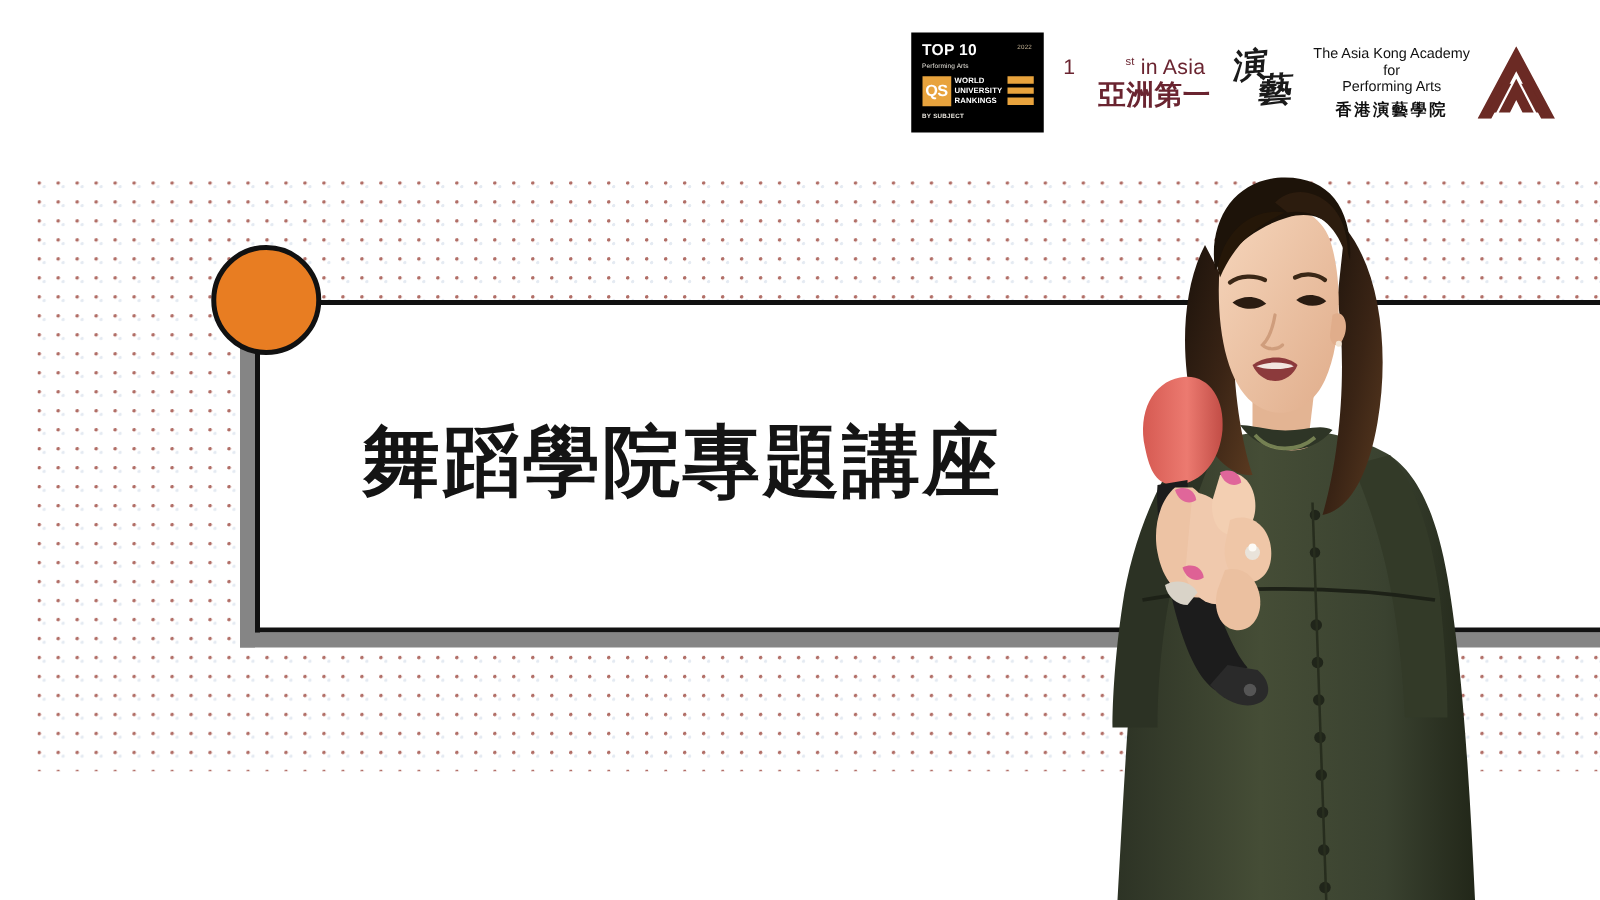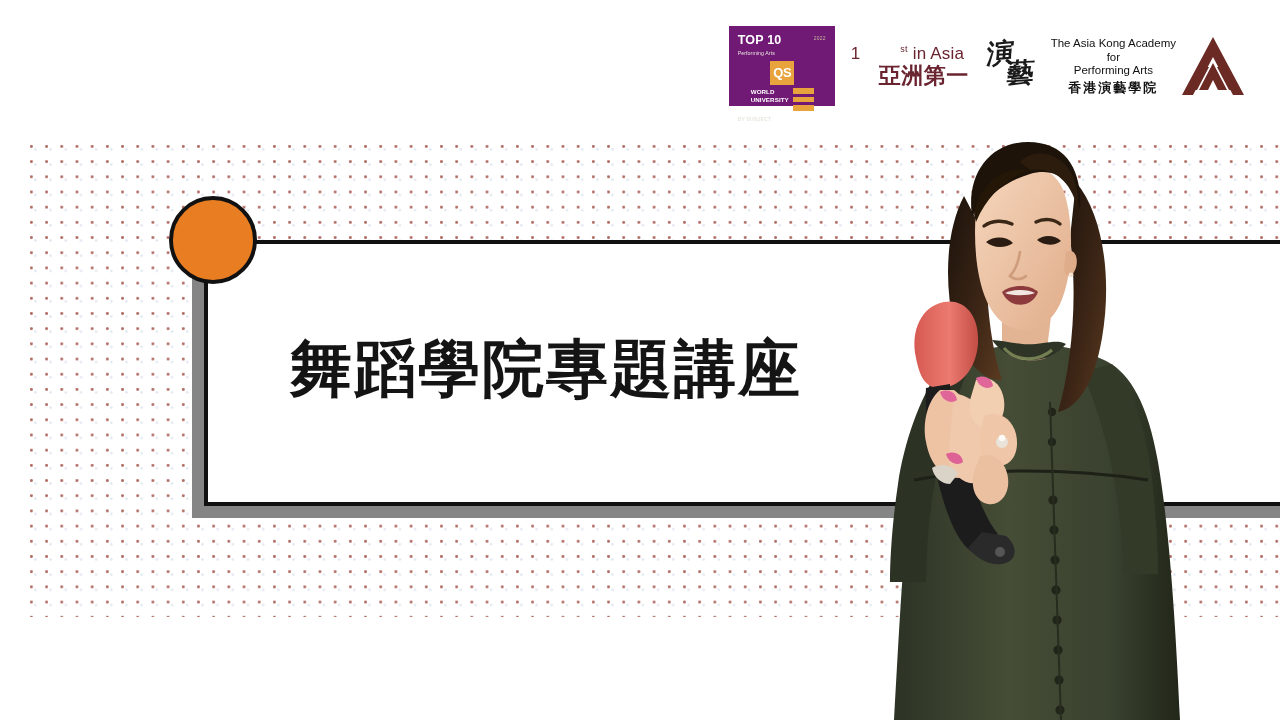--- a/index.html
+++ b/index.html
@@ -48,21 +48,21 @@
     align-items: center;
     gap: 14px;
     z-index: 40;
   }
 
   
   .qs-badge {
     position: relative;
     width: 106px;
     height: 80px;
-    background: #701a75;
+    background: #000000;
     box-sizing: border-box;
     padding: 8px 8px 6px 9px;
     color: #ffffff;
   }
   .qs-top10 {
     font-size: 12.5px;
     font-weight: bold;
     letter-spacing: 0.2px;
     line-height: 1;
   }
@@ -78,21 +78,20 @@
     font-size: 5.2px;
     margin-top: 3px;
     letter-spacing: 0.1px;
     color: #e9e6de;
   }
   .qs-mid {
     display: flex;
     align-items: center;
     gap: 3px;
     margin-top: 5px;
-    flex-direction: column;
   }
   .qs-mark {
     width: 24px;
     height: 24px;
     background: #e8a33d;
     color: #ffffff;
     font-size: 13px;
     font-weight: bold;
     display: flex;
     align-items: center;

